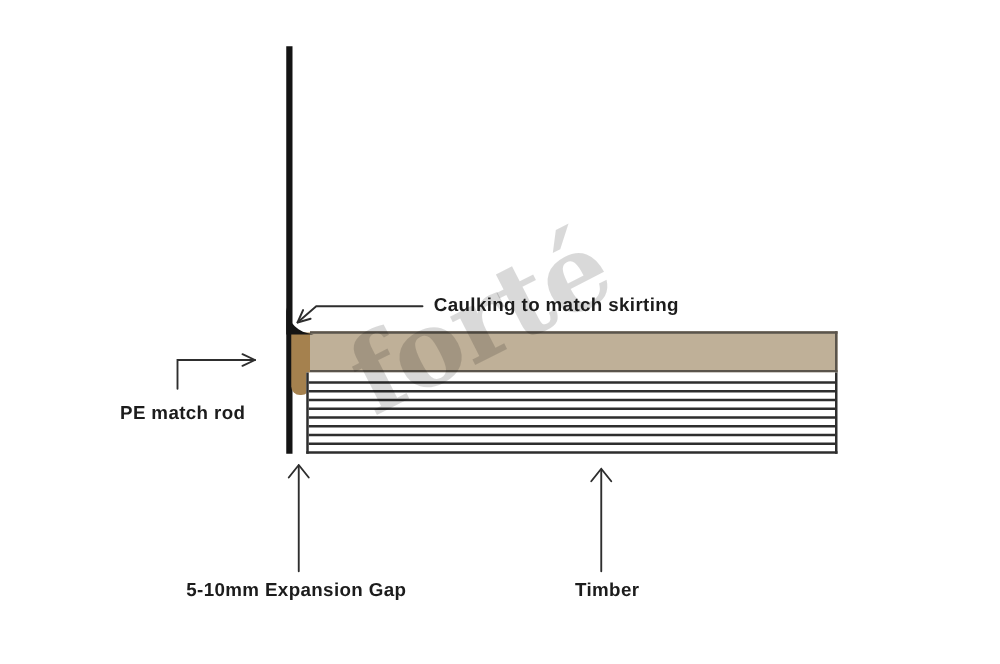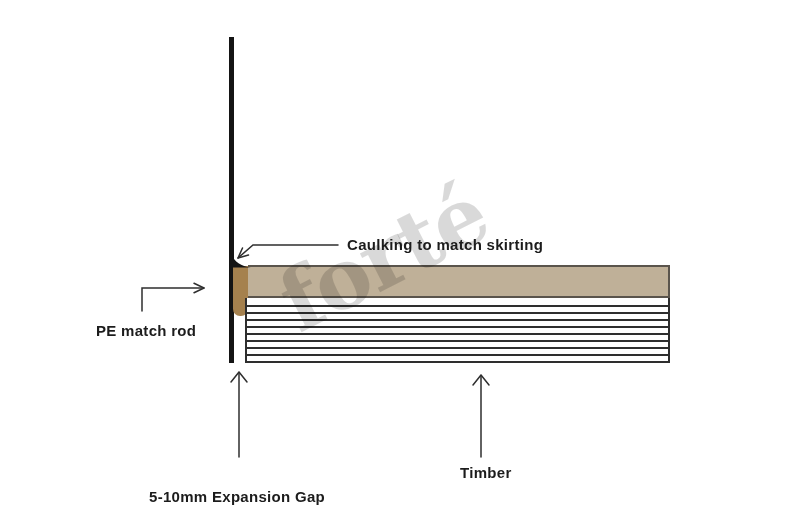--- a/index.html
+++ b/index.html
@@ -56,21 +56,21 @@
     pointer-events:none;letter-spacing:-2px;
   }
   
   .label{
     position:absolute;z-index:3;
     font-weight:bold;font-size:15px;color:var(--text);
     letter-spacing:0.3px;white-space:nowrap;
   }
   .label-caulking{left:347px;top:236px;}
   .label-foam{left:96px;top:322px;}
-  .label-gap{left:149px;top:488px;text-align:right;}
+  .label-gap{left:149px;top:464px;text-align:right;}
   .label-timber{left:460px;top:464px;}
   
   svg.overlay{position:absolute;left:0;top:0;z-index:3;}
   .ln{stroke:var(--line);stroke-width:1.5;fill:none;stroke-linecap:round;}
   .bead{fill:var(--wall);stroke:none;}
 </style>
 </head>
 <body>
 
 <div class="canvas">

